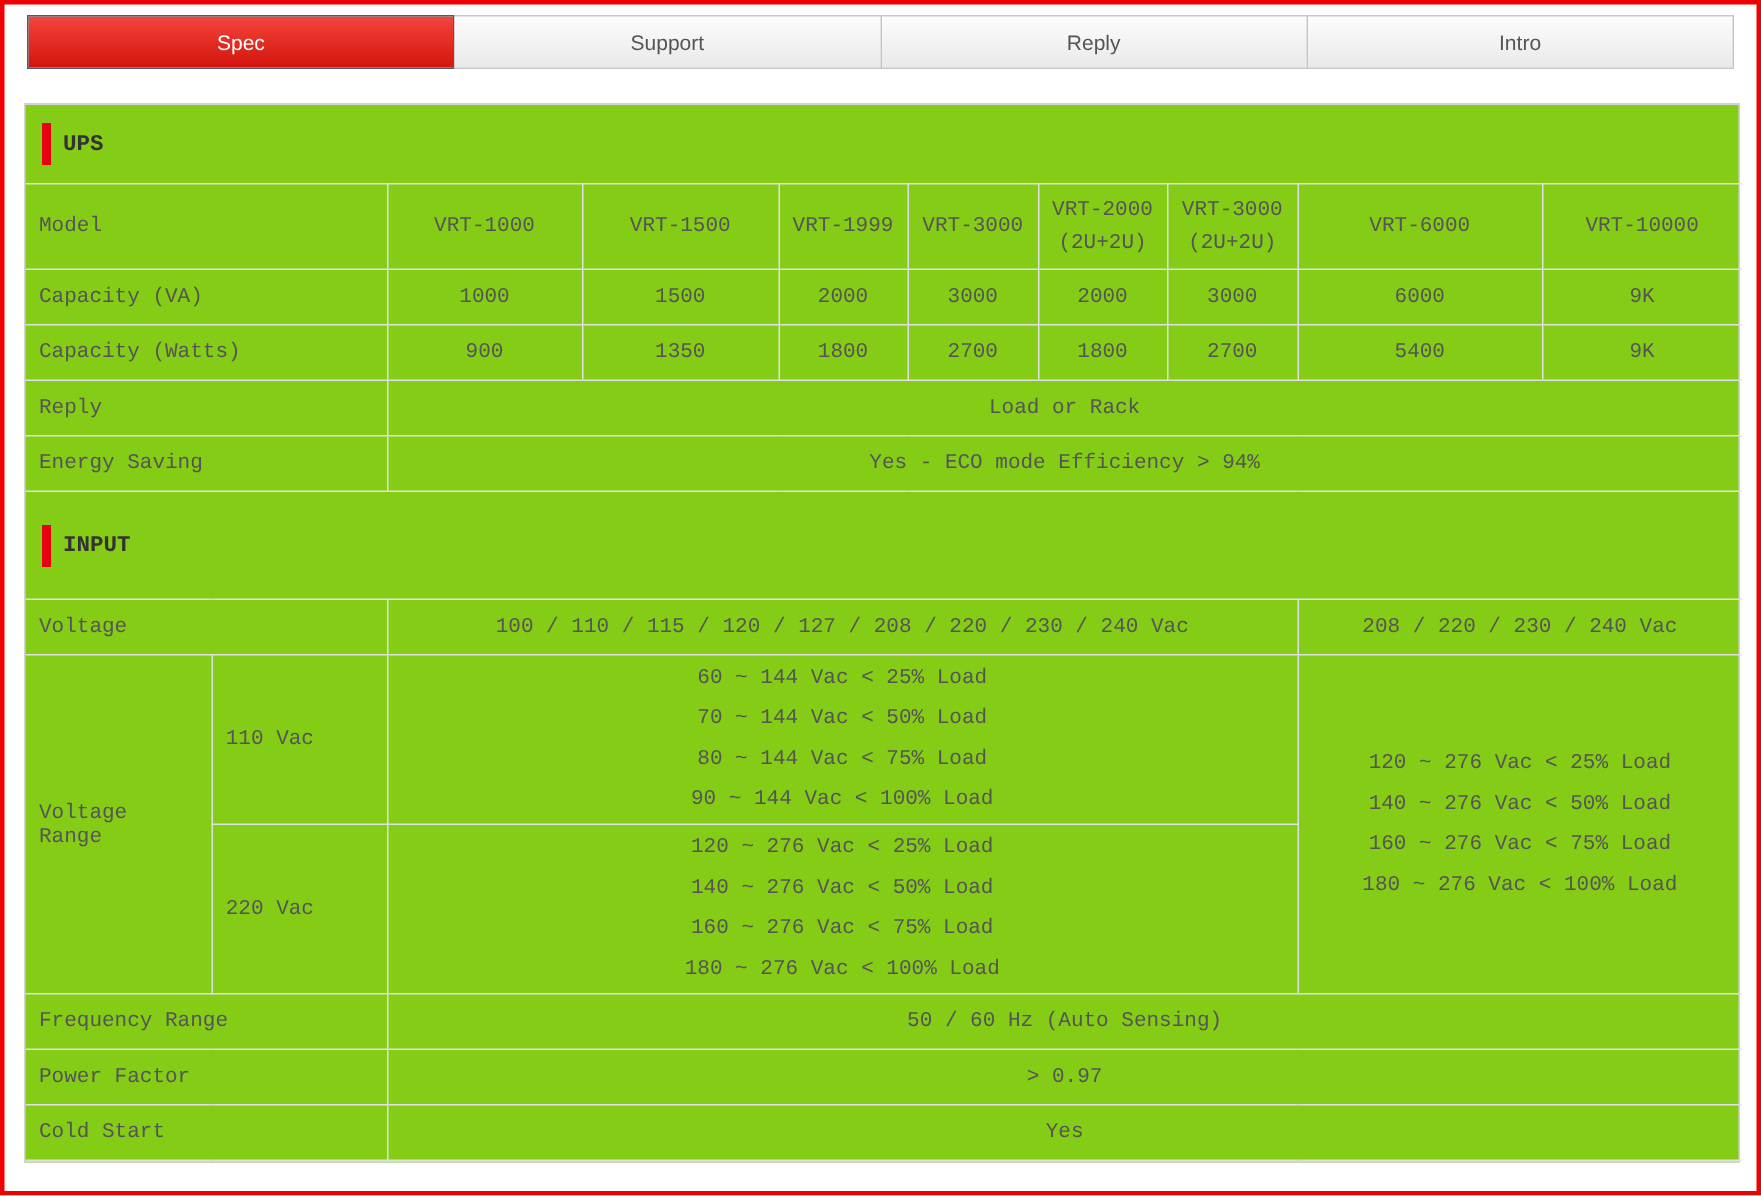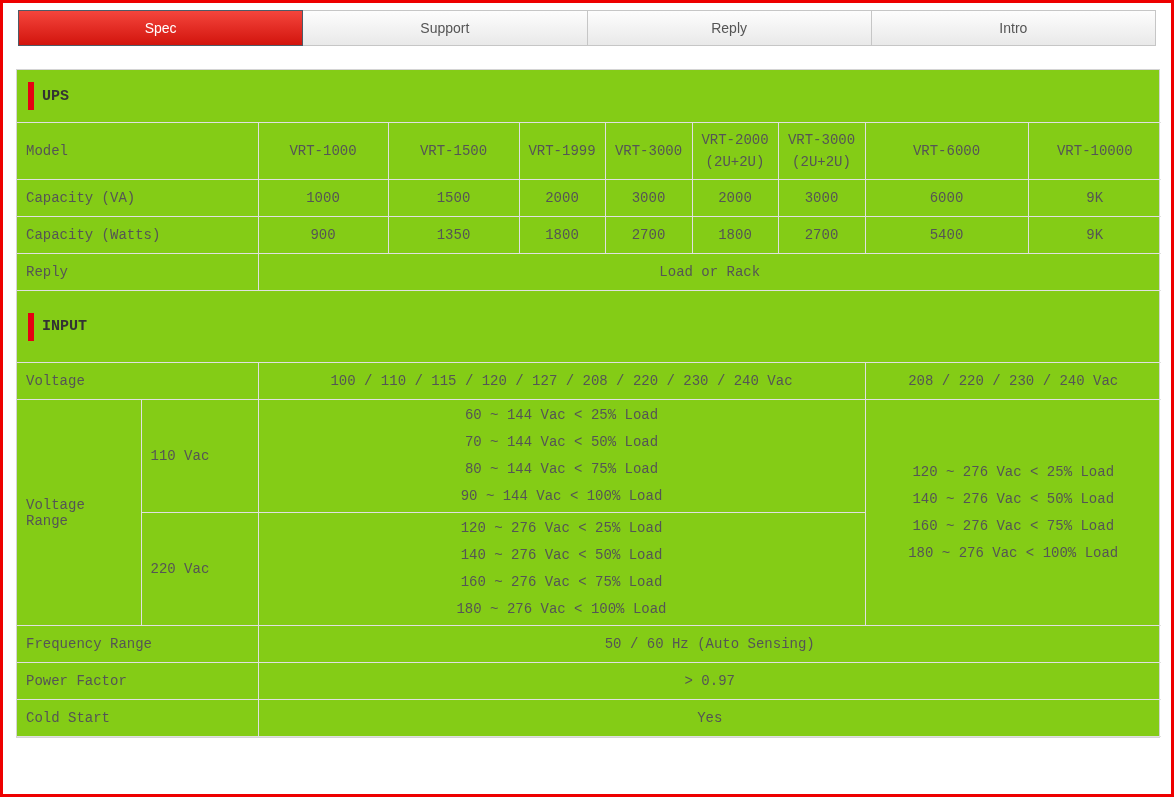--- a/index.html
+++ b/index.html
@@ -126,20 +126,24 @@
         <td class="val">2700</td>
         <td class="val">1800</td>
         <td class="val">2700</td>
         <td class="val">5400</td>
         <td class="val">9K</td>
       </tr>
       <tr>
         <td class="label">Reply</td>
         <td class="val" colspan="8">Load or Rack</td>
       </tr>
+      <tr>
+        <td class="label">Energy Saving</td>
+        <td class="val" colspan="8">Yes - ECO mode Efficiency &gt; 94%</td>
+      </tr>
     </tbody>
       </table>
 
     <div class="section-header tall">
       <span class="accent-bar"></span>
       <span class="section-title">INPUT</span>
     </div>
 
     <table class="spec-table">
       <colgroup>

